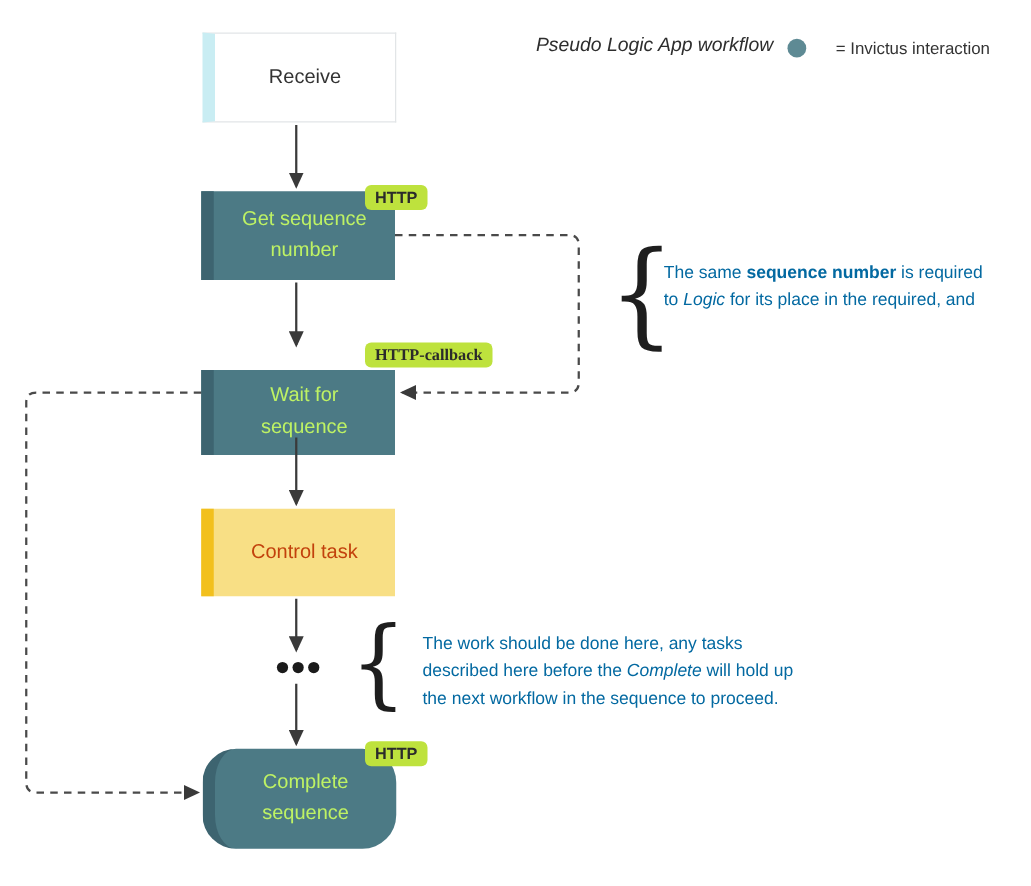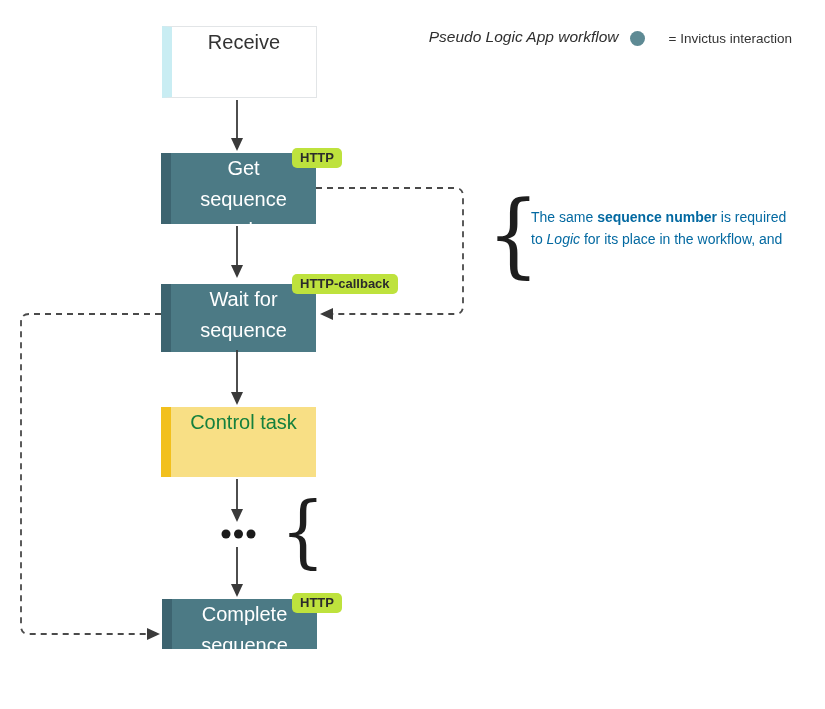--- a/index.html
+++ b/index.html
@@ -3,47 +3,47 @@
 <meta charset="utf-8">
 <style>
   html,body{margin:0;padding:0;background:#ffffff;}
   #canvas{
     position:relative;width:825px;height:709px;background:#ffffff;
     font-family:"Liberation Sans",sans-serif;overflow:hidden;
   }
   
   .node{
     position:absolute;box-sizing:border-box;
-    display:flex;justify-content:center;
-    text-align:center;font-size:20px;line-height:1.55;z-index:1;
+    display:flex;align-items:center;justify-content:center;
+    text-align:center;font-size:16px;line-height:1.55;z-index:1;
   }
   .node-receive{
     left:162px;top:26px;width:155px;height:72px;
     background:#ffffff;border:1px solid #e2e5e7;border-left:10px solid #c9edf3;
     color:#333333;
   }
   .node-teal{
-    background:#4c7a85;border-left:10px solid #3d6470;color:#ffffff;
+    background:#4c7a85;border-left:10px solid #3d6470;color:#bef264;
   }
   .node-get{left:161px;top:153px;width:155px;height:71px;}
-  .node-wait{left:161px;top:284px;width:155px;height:68px;}
+  .node-wait{left:161px;top:296px;width:155px;height:68px;}
   .node-control{
     left:161px;top:407px;width:155px;height:70px;
-    background:#f8df85;border-left:10px solid #f2c01d;color:#15803d;
+    background:#f8df85;border-left:10px solid #f2c01d;color:#c2410c;
   }
-  .node-complete{left:162px;top:599px;width:155px;height:50px;}
+  .node-complete{left:162px;top:599px;width:155px;height:80px;border-radius:27px;}
   .node-label{display:block;max-width:120px;}
   
   .badge{
     position:absolute;z-index:3;background:#bee23d;color:#2b2b2b;
     font-size:13px;font-weight:bold;border-radius:5px;padding:1px 8px 2px;
     line-height:17px;
   }
   .badge-get{left:292px;top:148px;}
-  .badge-wait{left:292px;top:274px;}
+  .badge-wait{left:292px;top:274px;font-family:Liberation Serif, serif;}
   .badge-complete{left:292px;top:593px;}
   
   #connector-layer{position:absolute;left:0;top:0;z-index:2;pointer-events:none;}
   
   .legend{
     position:absolute;right:33px;top:28px;z-index:1;
     display:flex;flex-direction:row;align-items:flex-end;gap:11px;
     color:#333333;
   }
   .legend-title{font-style:italic;font-size:15.5px;color:#2e2e2e;}
@@ -119,18 +119,23 @@
     <div class="legend-title">Pseudo Logic App workflow</div>
     <div class="legend-row">
       <span class="legend-dot"></span>
       <span>= Invictus interaction</span>
     </div>
   </div>
 
   <div class="brace brace-1">{</div>
   <div class="anno anno-1">
     <div><span>The same </span><b>sequence number</b><span> is required</span></div>
-    <div><span>to </span><i>Logic</i><span> for its place in the workflow, and</span></div>
+    <div><span>to </span><i>Logic</i><span> for its place in the required, and</span></div>
   </div>
 
   <div class="brace brace-2">{</div>
+  <div class="anno anno-2">
+    <div>The work should be done here, any tasks</div>
+    <div><span>described here before the </span><i>Complete</i><span> will hold up</span></div>
+    <div>the next workflow in the sequence to proceed.</div>
+  </div>
 
 </div>
 
 </body></html>

